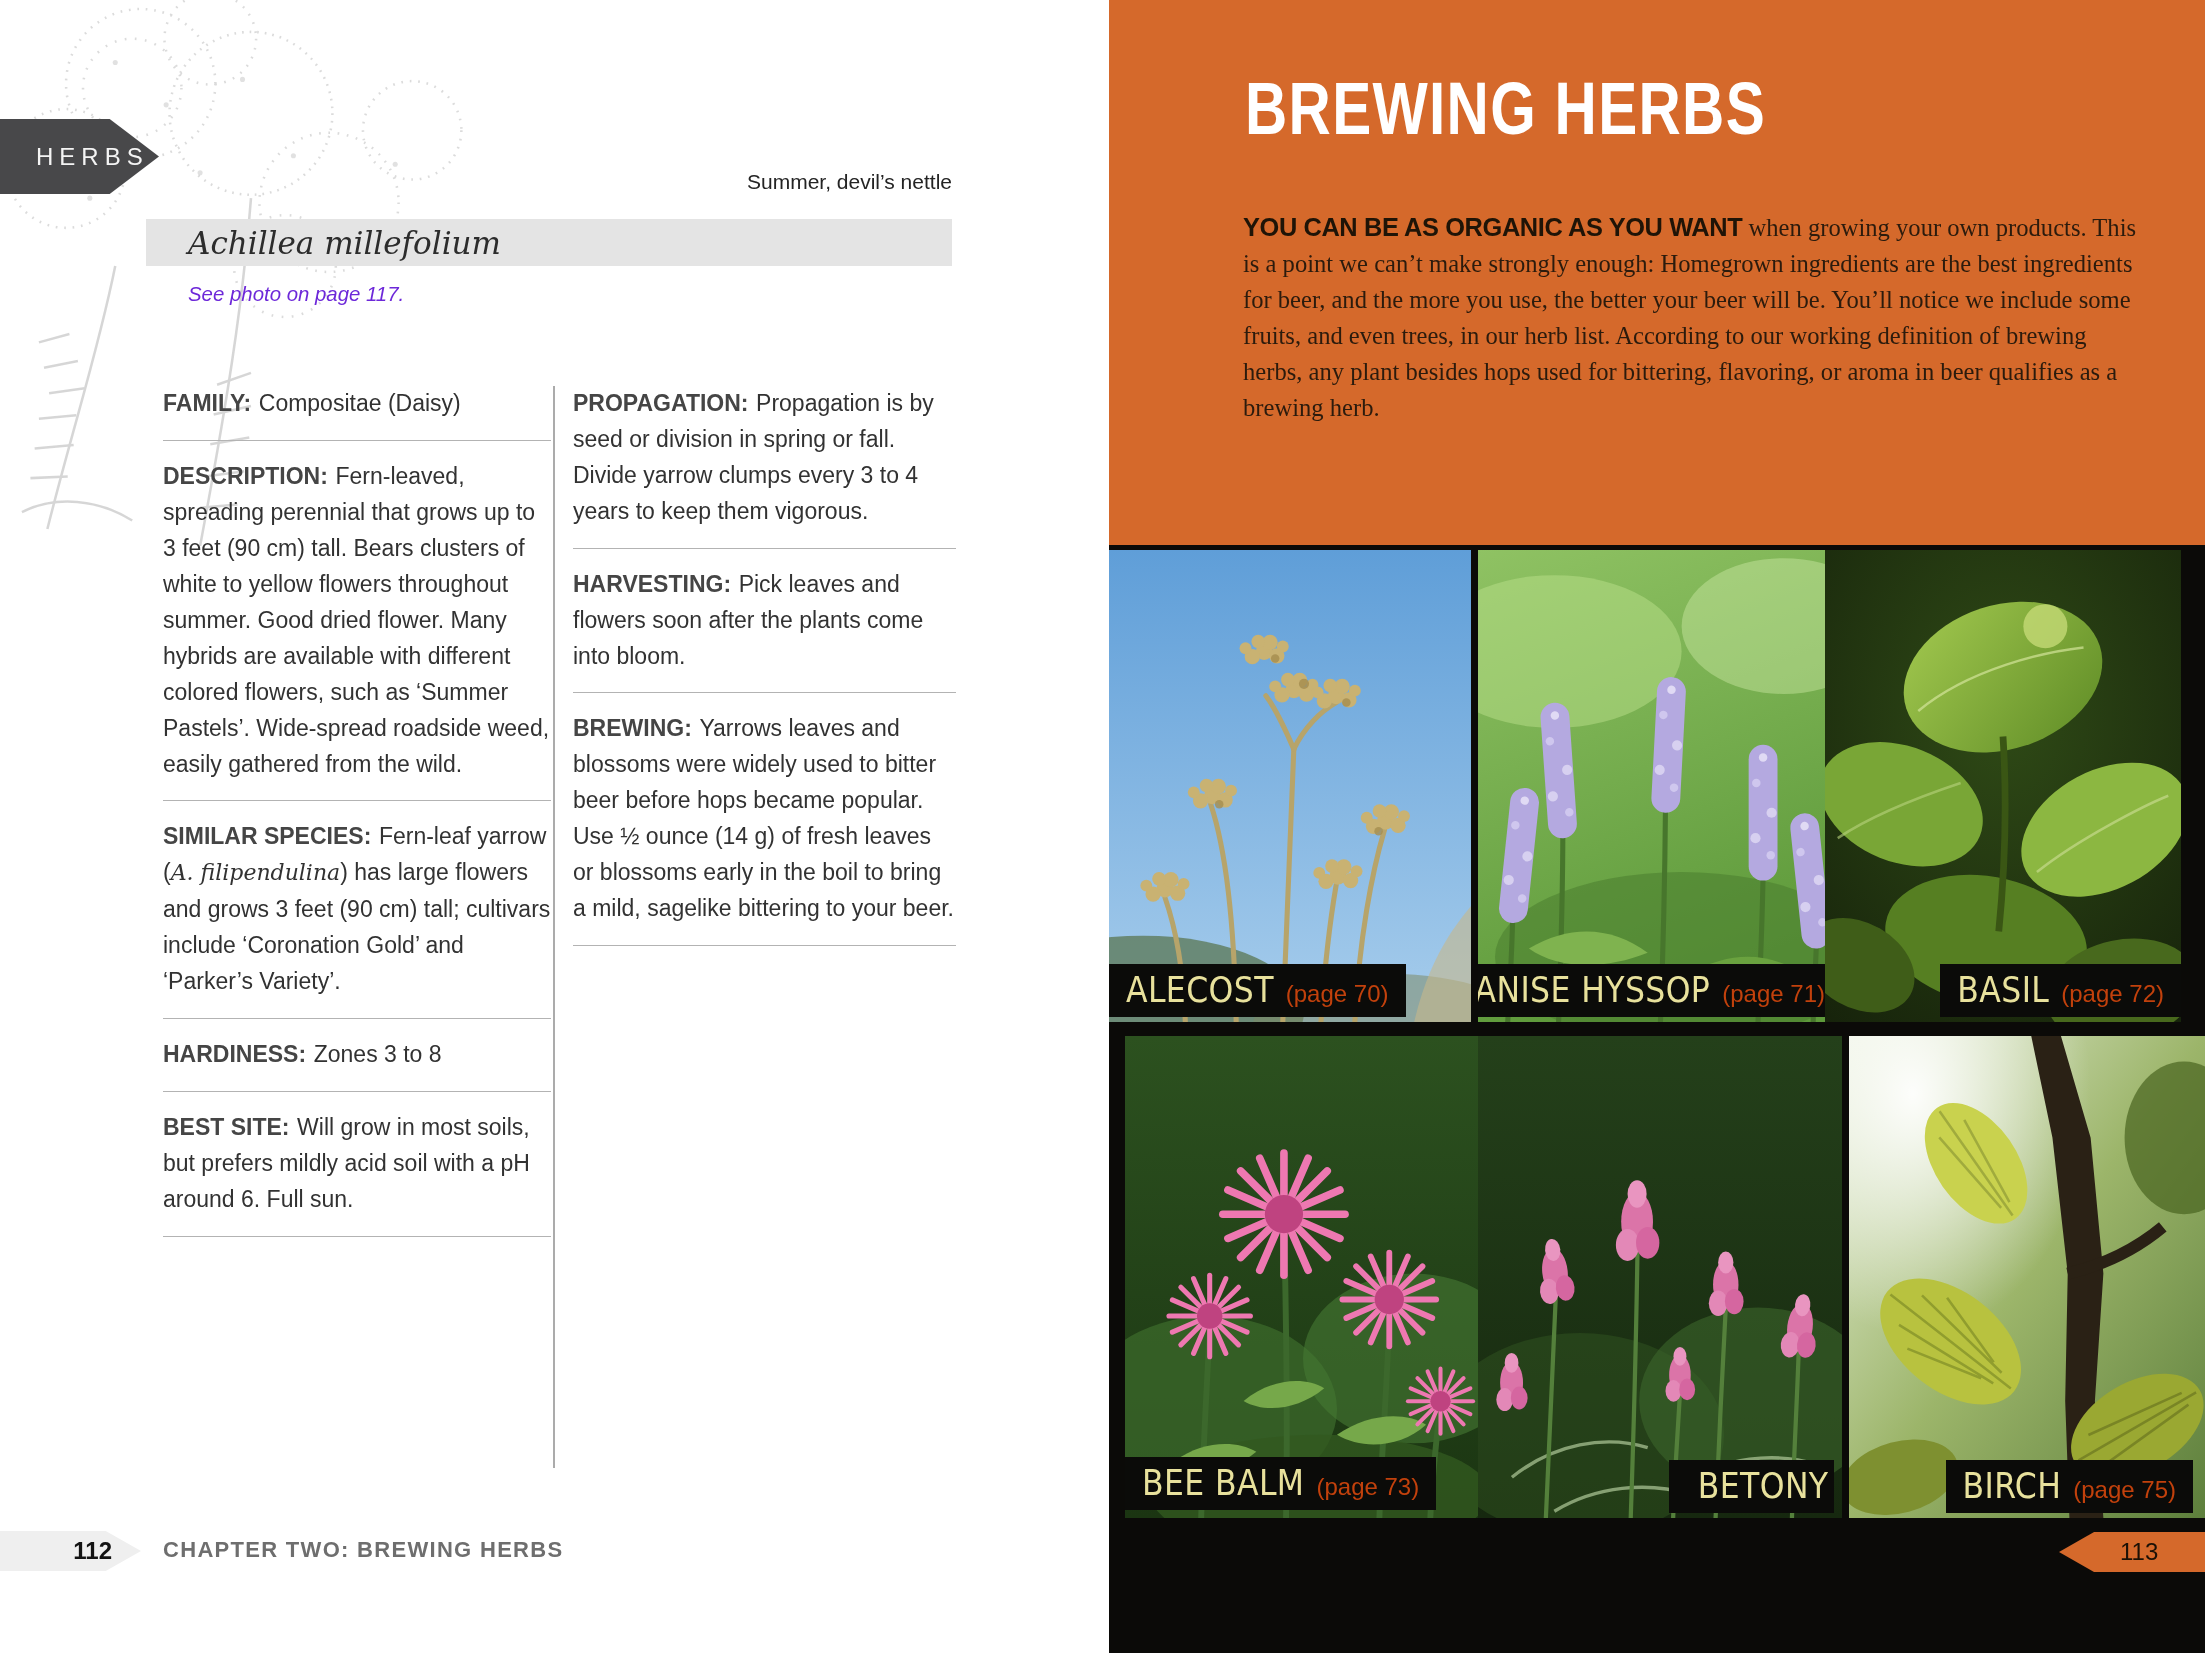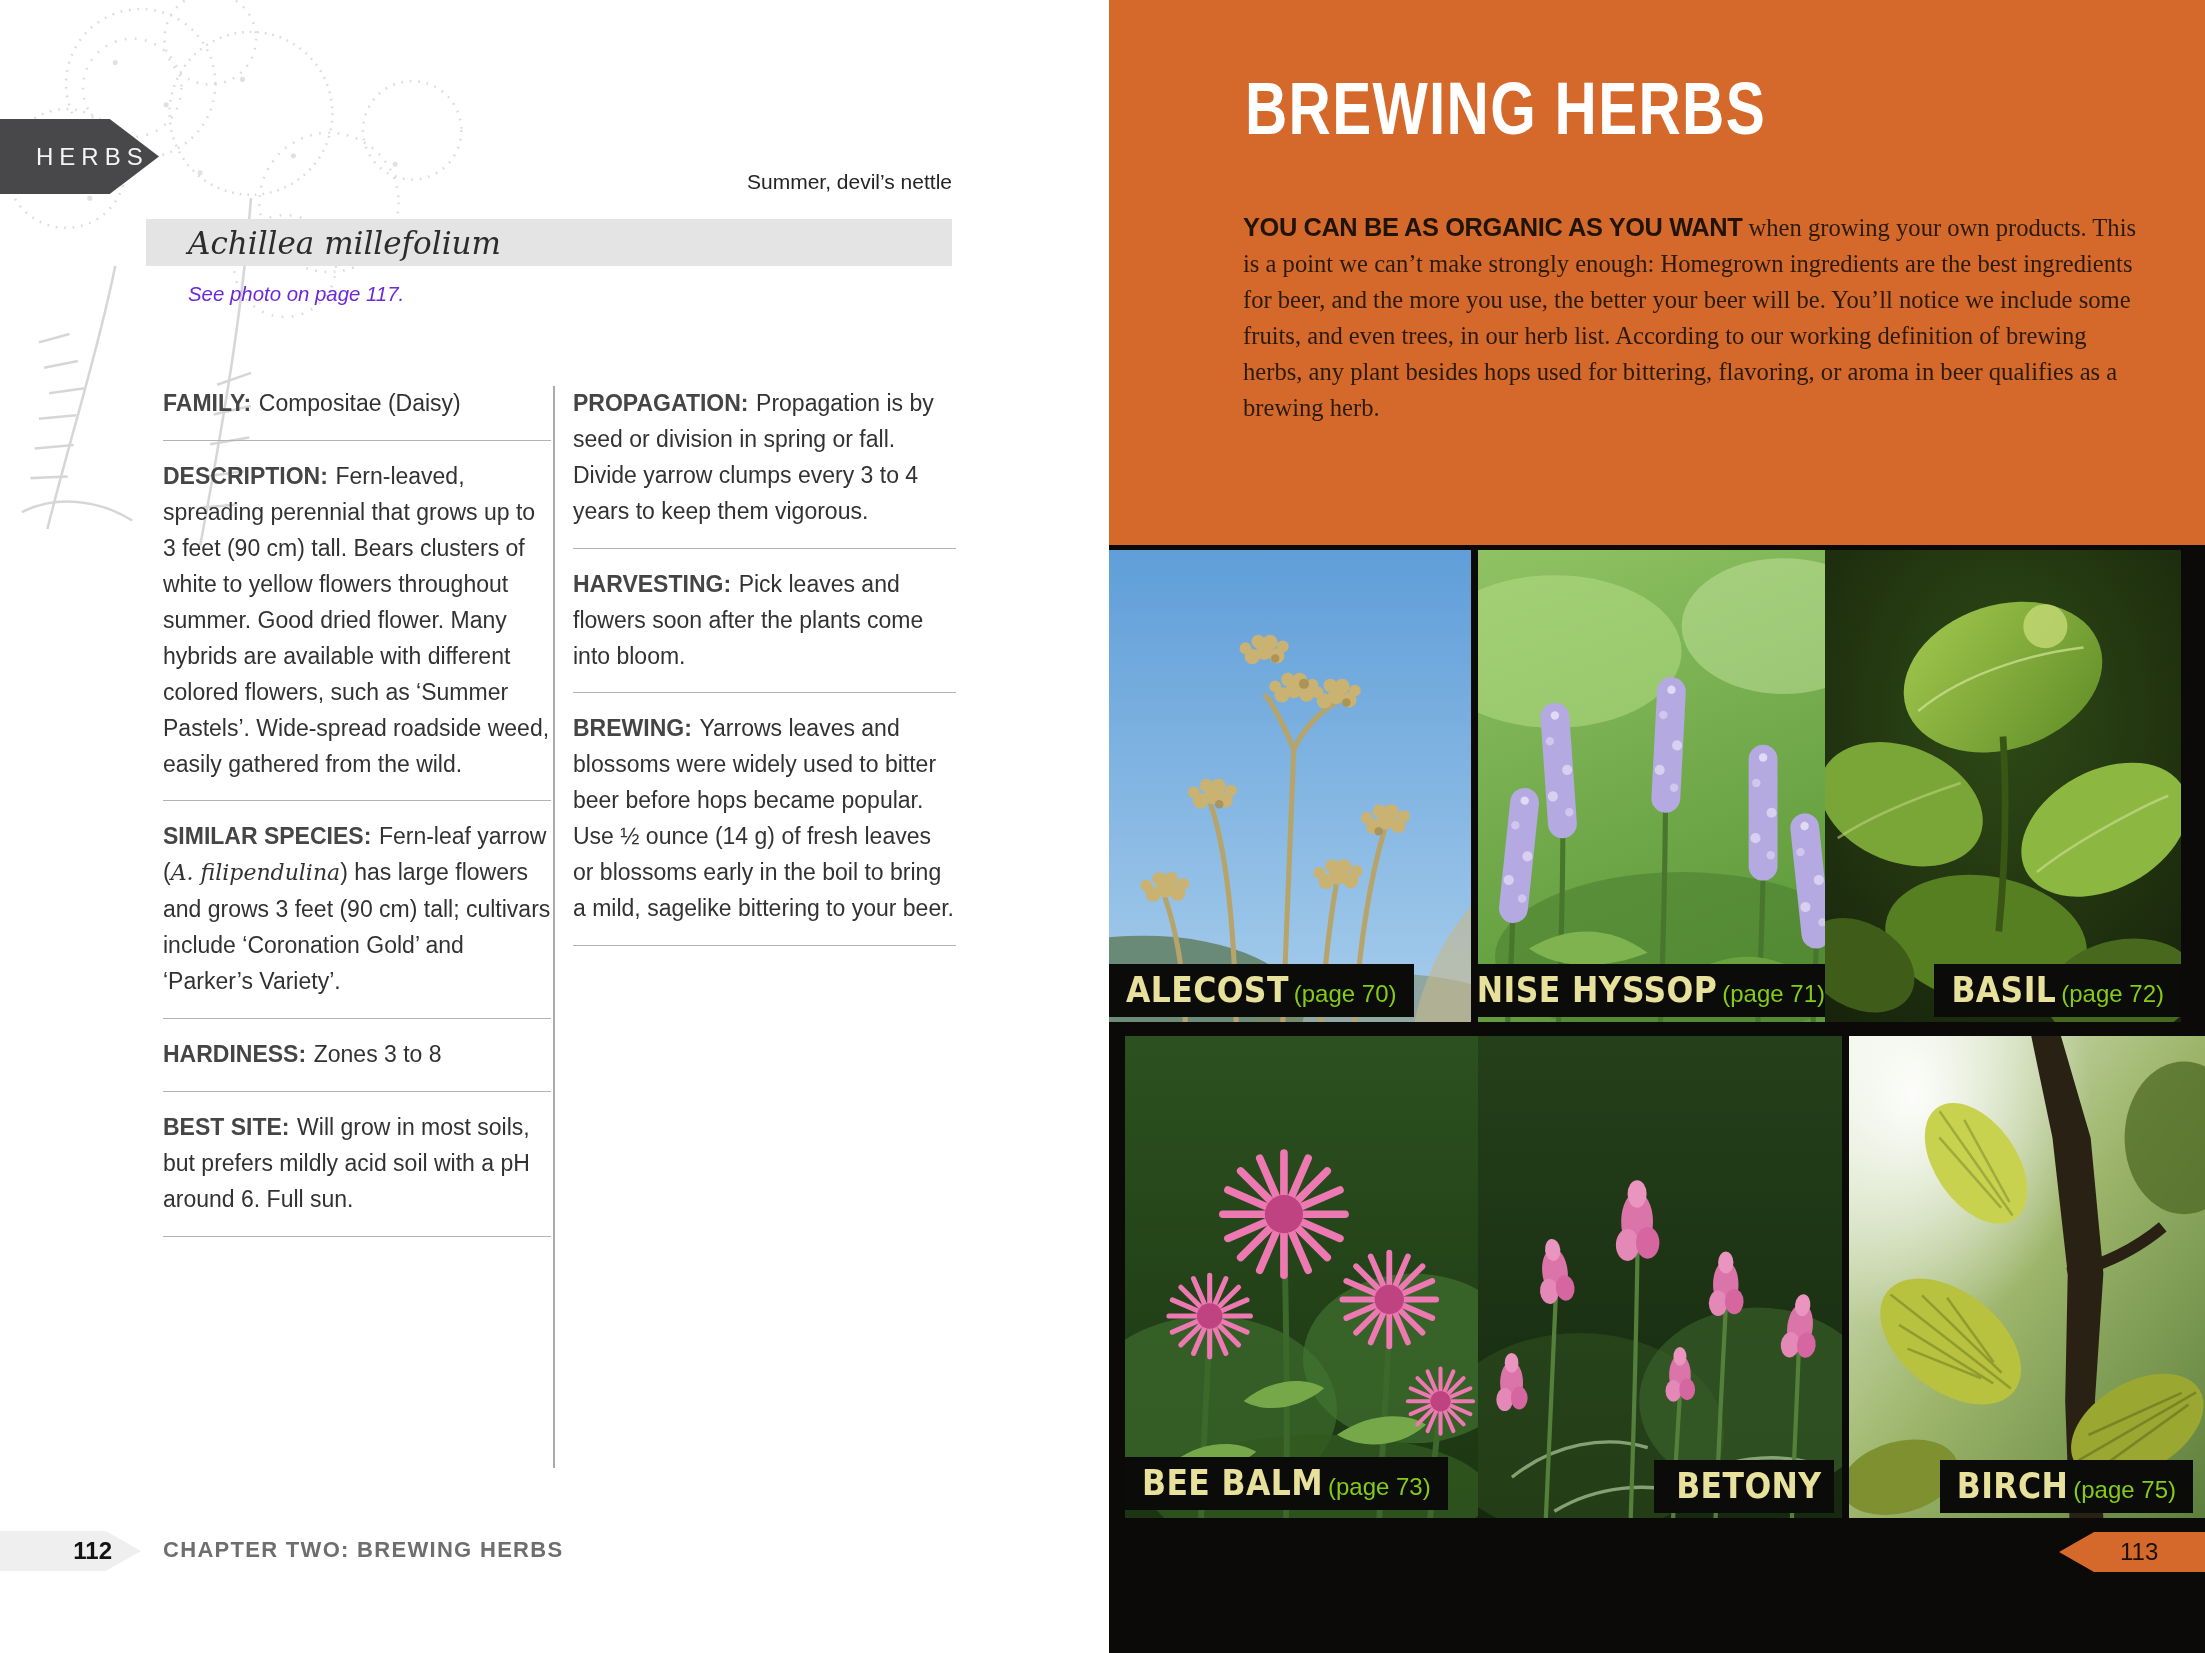--- a/index.html
+++ b/index.html
@@ -93,24 +93,24 @@
   .plabel {
     position:absolute; bottom:5.1px; height:53px; background:#0b0b09;
     display:flex; align-items:baseline; padding:0 17px; white-space:nowrap;
   }
   .plabel.al { left:0; }
   .plabel.ar { right:0; }
   .p4 .plabel { bottom:8.5px; }
   .p5 .plabel { right:8.5px;flex-direction:column; }
   .p6 .plabel { right:12px; }
   .pname {
-    font-family:"DejaVu Sans", sans-serif; font-stretch:condensed; font-weight:bold;
+    font-family:"DejaVu Sans", sans-serif; font-stretch:condensed; font-weight:normal;
     font-size:35px; line-height:53px; color:#e8e19c; letter-spacing:0.4px;
   }
-  .pref { font-size:24px; color:#84cc16; margin-left:5px; line-height:53px; }
+  .pref { font-size:24px; color:#c2410c; margin-left:12px; line-height:53px; }
 
   .pennant-113 {
     position:absolute; right:0; top:1532px; width:146px; height:40px;
     background:#d5692b;
     clip-path:polygon(24% 0, 100% 0, 100% 100%, 24% 100%, 0 50%);
     display:flex; align-items:center; padding-left:61px;
     font-size:24px; color:#1b1106;
   }
 </style>
 </head>

